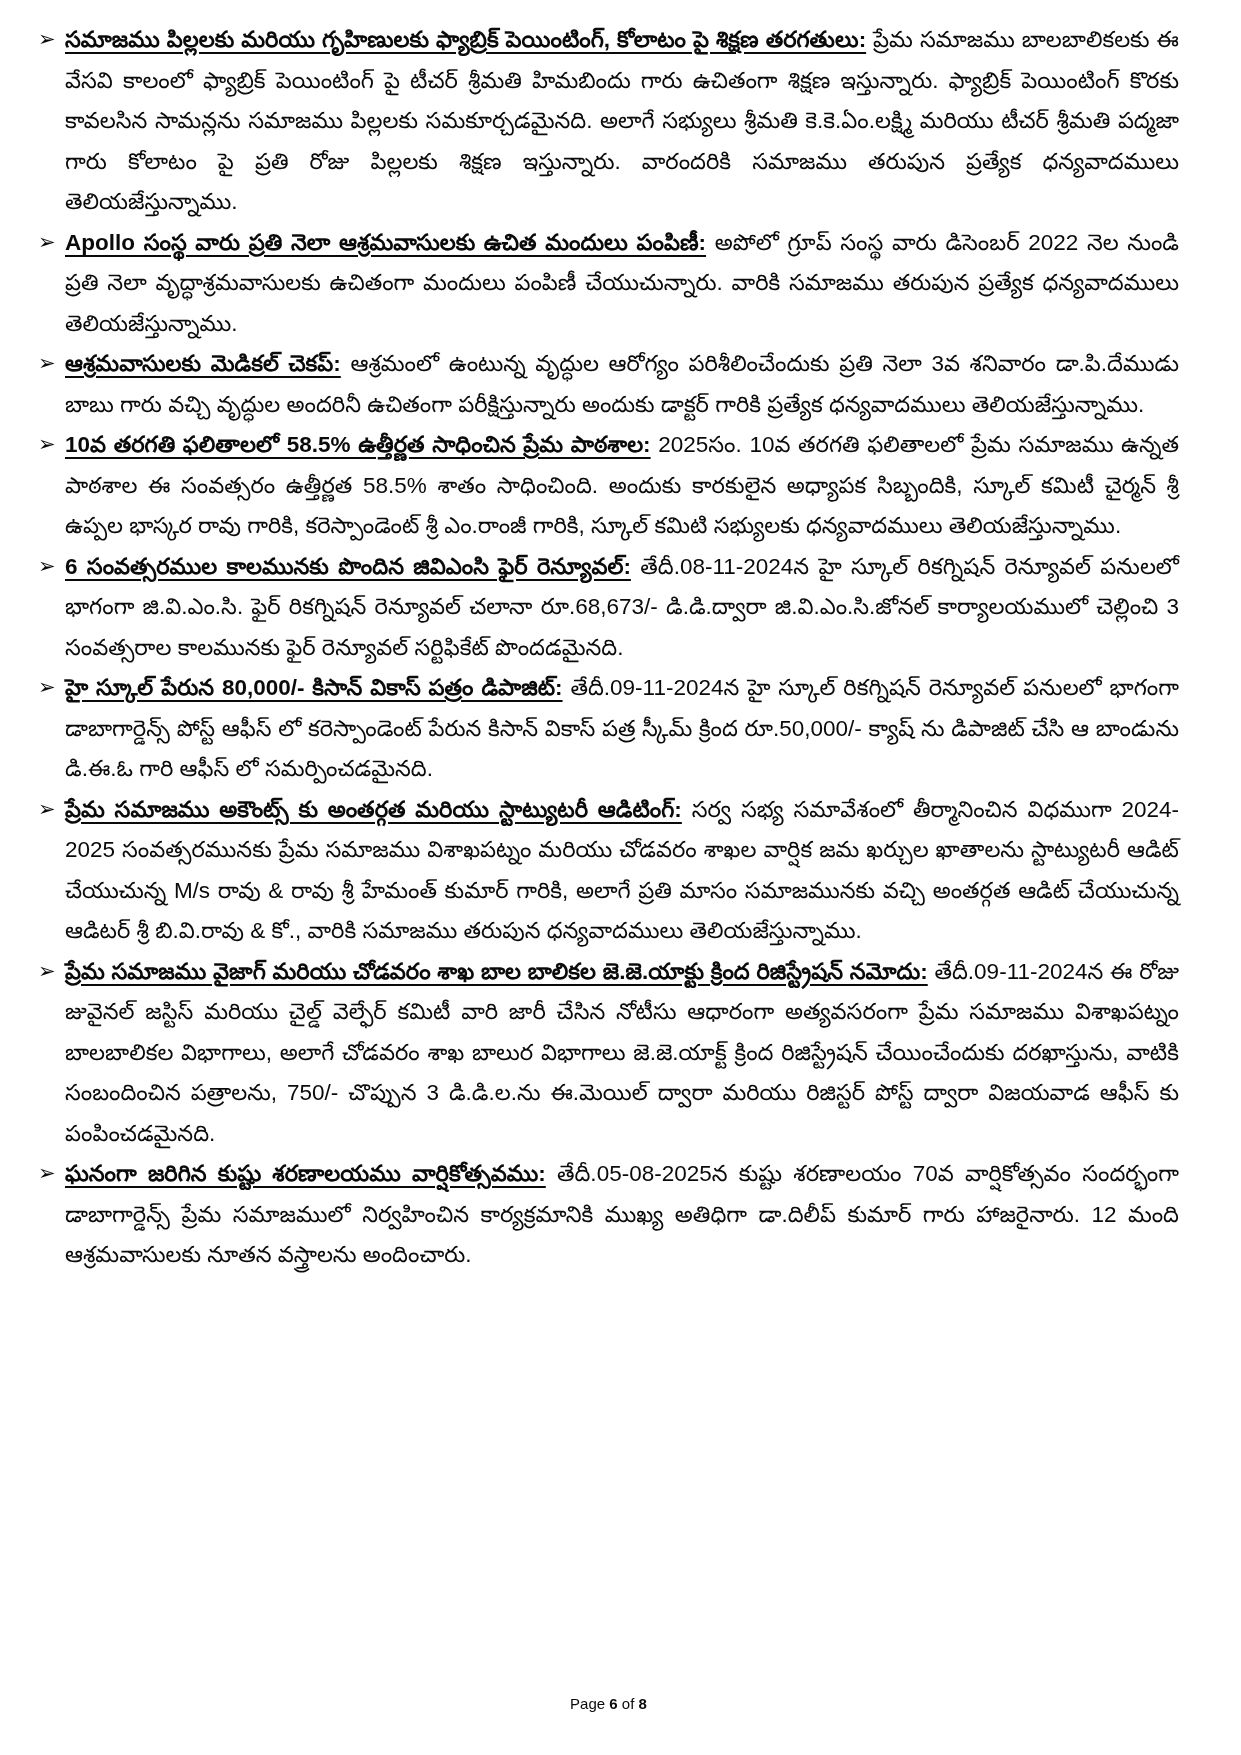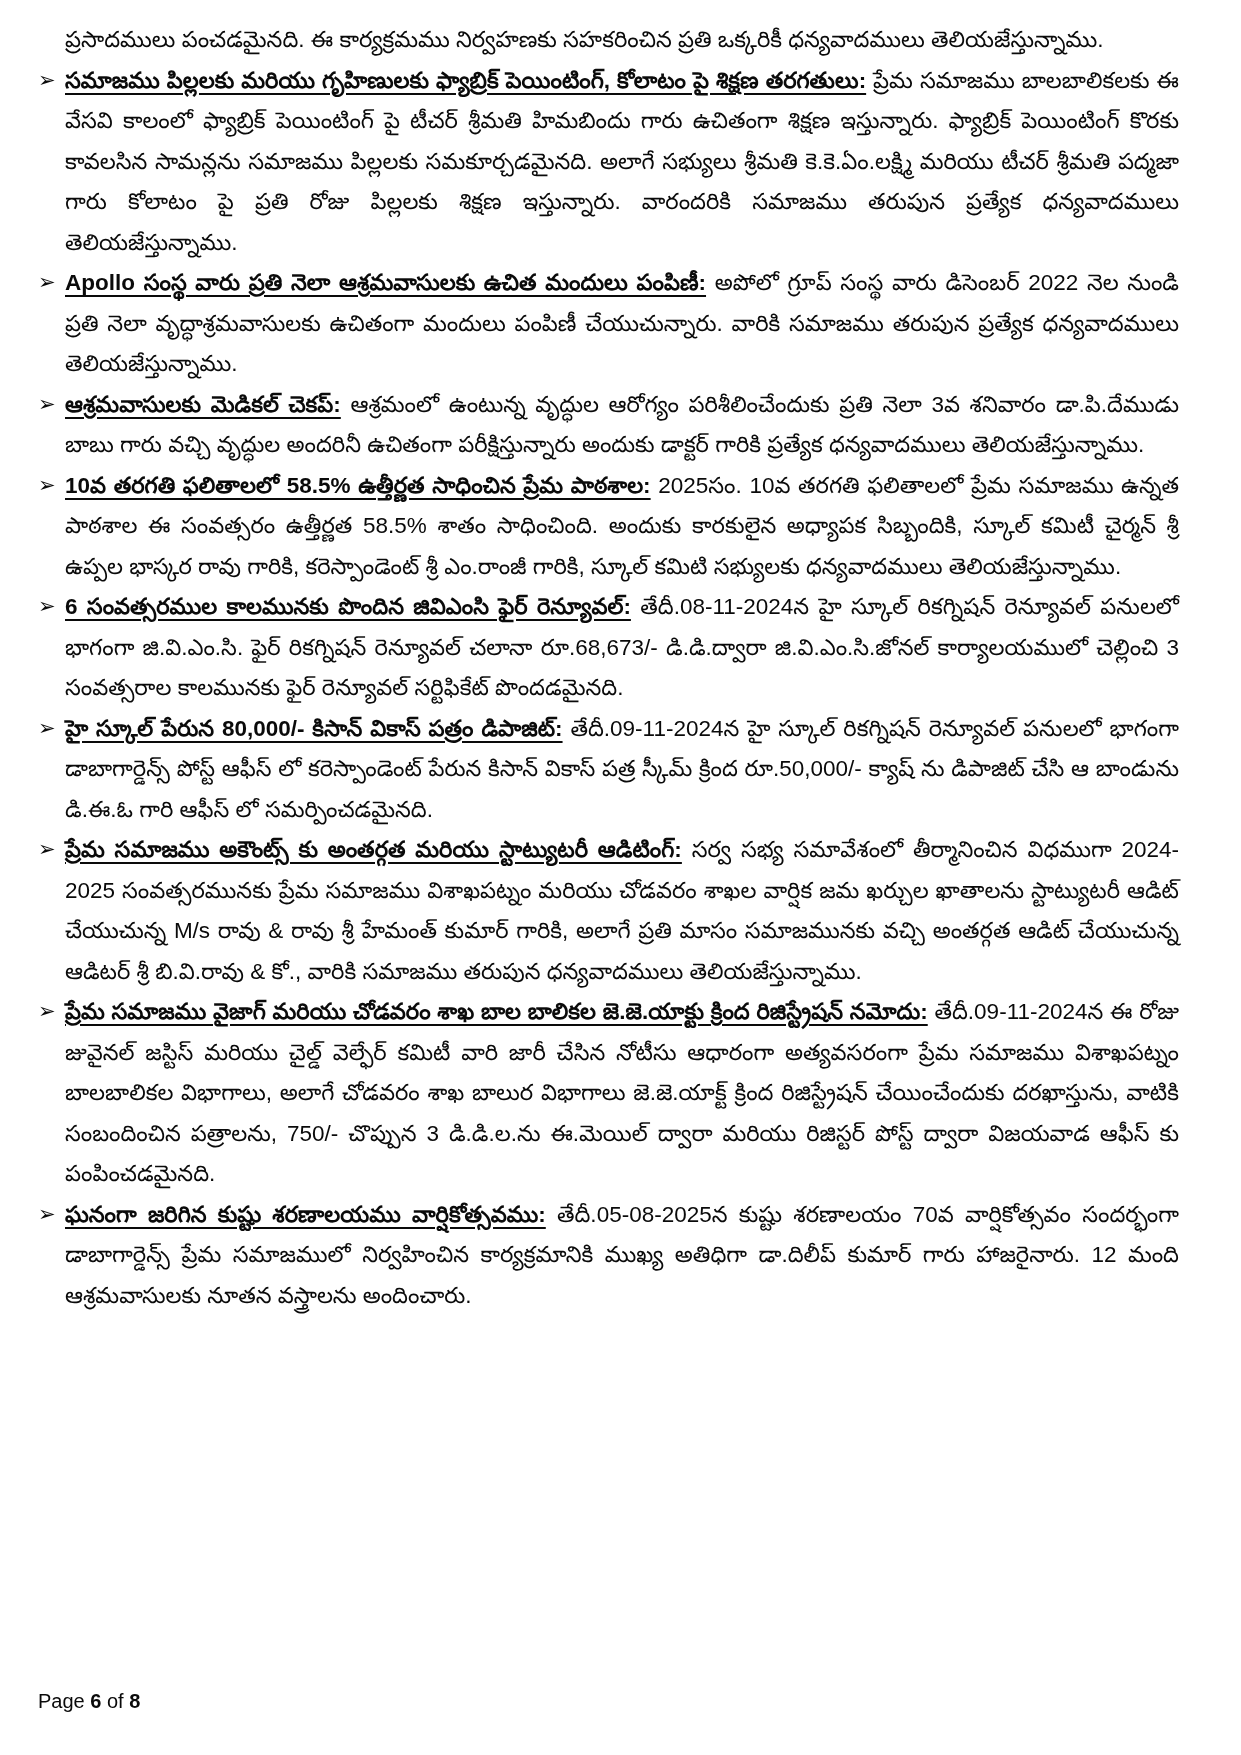--- a/index.html
+++ b/index.html
@@ -39,32 +39,31 @@
   }
   .heading {
     font-weight: 700;
     text-decoration: underline;
     text-decoration-thickness: 2px;
     text-underline-offset: 5px;
   }
   .footer {
     margin-top: auto;
     padding-top: 44px;
-    text-align: left;
-    font-size: 20px;
+    text-align: center;
+    font-size: 15px;
     line-height: 1.2;
   }
   .footer b { font-weight: 700; }
 </style>
 </head>
 <body>
 
 <div class="page">
 
-  <p class="intro">ప్రసాదములు పంచడమైనది. ఈ కార్యక్రమము నిర్వహణకు సహకరించిన ప్రతి ఒక్కరికీ ధన్యవాదములు తెలియజేస్తున్నాము.</p>
 
   <ul class="bullets">
     <li class="bullet"><span class="marker">➢</span><span class="heading">సమాజము పిల్లలకు మరియు గృహిణులకు ఫ్యాబ్రిక్ పెయింటింగ్, కోలాటం పై శిక్షణ తరగతులు:</span> <span class="body">ప్రేమ సమాజము బాలబాలికలకు ఈ వేసవి కాలంలో ఫ్యాబ్రిక్ పెయింటింగ్ పై టీచర్ శ్రీమతి హిమబిందు గారు ఉచితంగా శిక్షణ ఇస్తున్నారు. ఫ్యాబ్రిక్ పెయింటింగ్ కొరకు కావలసిన సామన్లను సమాజము పిల్లలకు సమకూర్చడమైనది. అలాగే సభ్యులు శ్రీమతి కె.కె.ఏం.లక్ష్మి మరియు టీచర్ శ్రీమతి పద్మజా గారు కోలాటం పై ప్రతి రోజు పిల్లలకు శిక్షణ ఇస్తున్నారు. వారందరికి సమాజము తరుపున ప్రత్యేక ధన్యవాదములు తెలియజేస్తున్నాము.</span></li>
 
     <li class="bullet"><span class="marker">➢</span><span class="heading">Apollo సంస్థ వారు ప్రతి నెలా ఆశ్రమవాసులకు ఉచిత మందులు పంపిణీ:</span> <span class="body">అపోలో గ్రూప్ సంస్థ వారు డిసెంబర్ 2022 నెల నుండి ప్రతి నెలా వృద్ధాశ్రమవాసులకు ఉచితంగా మందులు పంపిణీ చేయుచున్నారు. వారికి సమాజము తరుపున ప్రత్యేక ధన్యవాదములు తెలియజేస్తున్నాము.</span></li>
 
     <li class="bullet"><span class="marker">➢</span><span class="heading">ఆశ్రమవాసులకు మెడికల్ చెకప్:</span> <span class="body">ఆశ్రమంలో ఉంటున్న వృద్ధుల ఆరోగ్యం పరిశీలించేందుకు ప్రతి నెలా 3వ శనివారం డా.పి.దేముడు బాబు గారు వచ్చి వృద్ధుల అందరినీ ఉచితంగా పరీక్షిస్తున్నారు అందుకు డాక్టర్ గారికి ప్రత్యేక ధన్యవాదములు తెలియజేస్తున్నాము.</span></li>
 
     <li class="bullet"><span class="marker">➢</span><span class="heading">10వ తరగతి ఫలితాలలో 58.5% ఉత్తీర్ణత సాధించిన ప్రేమ పాఠశాల:</span> <span class="body">2025సం. 10వ తరగతి ఫలితాలలో ప్రేమ సమాజము ఉన్నత పాఠశాల ఈ సంవత్సరం ఉత్తీర్ణత 58.5% శాతం సాధించింది. అందుకు కారకులైన అధ్యాపక సిబ్బందికి, స్కూల్ కమిటీ చైర్మన్ శ్రీ ఉప్పల భాస్కర రావు గారికి, కరెస్పాండెంట్ శ్రీ ఎం.రాంజీ గారికి, స్కూల్ కమిటి సభ్యులకు ధన్యవాదములు తెలియజేస్తున్నాము.</span></li>
 

